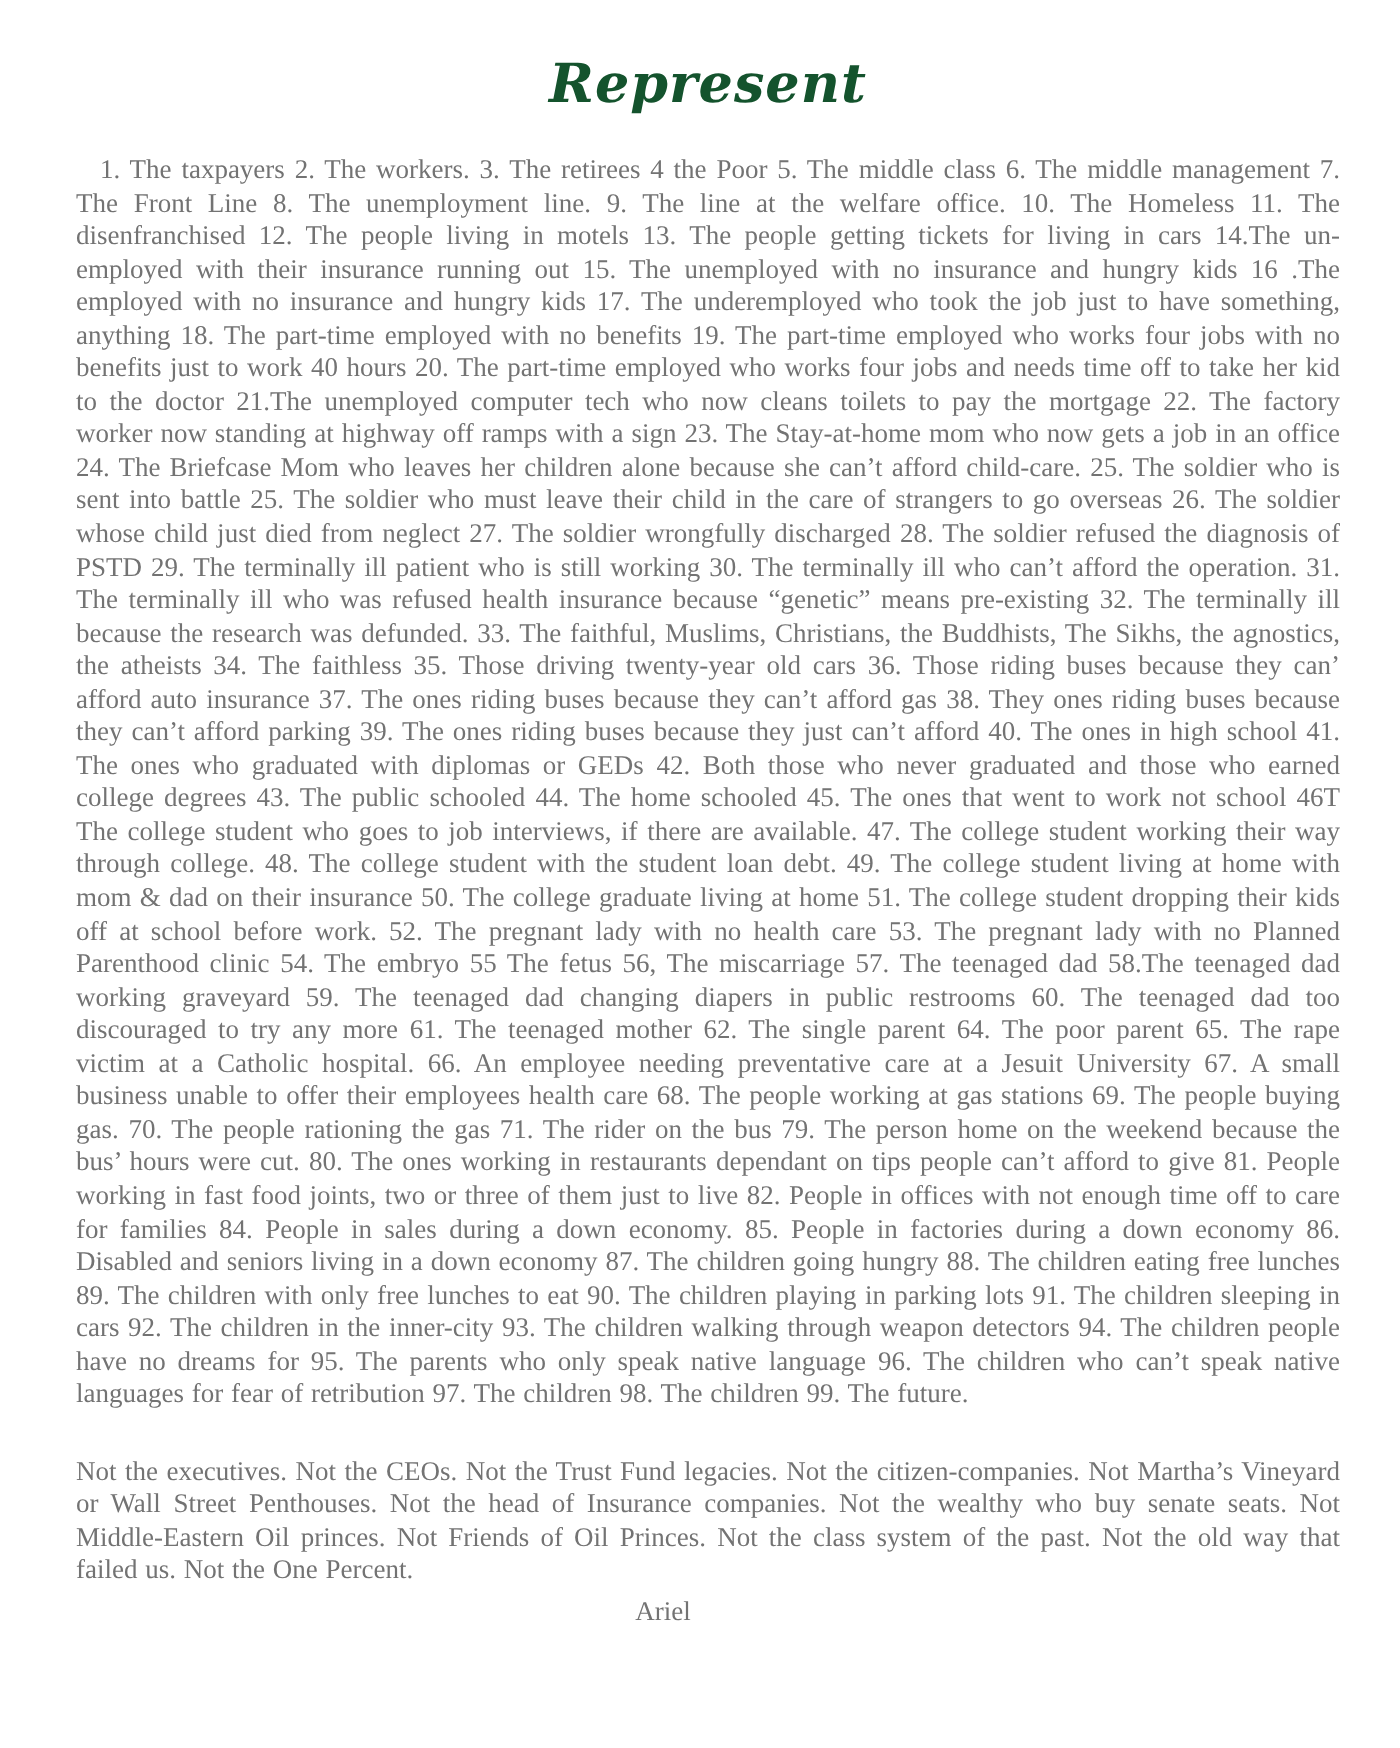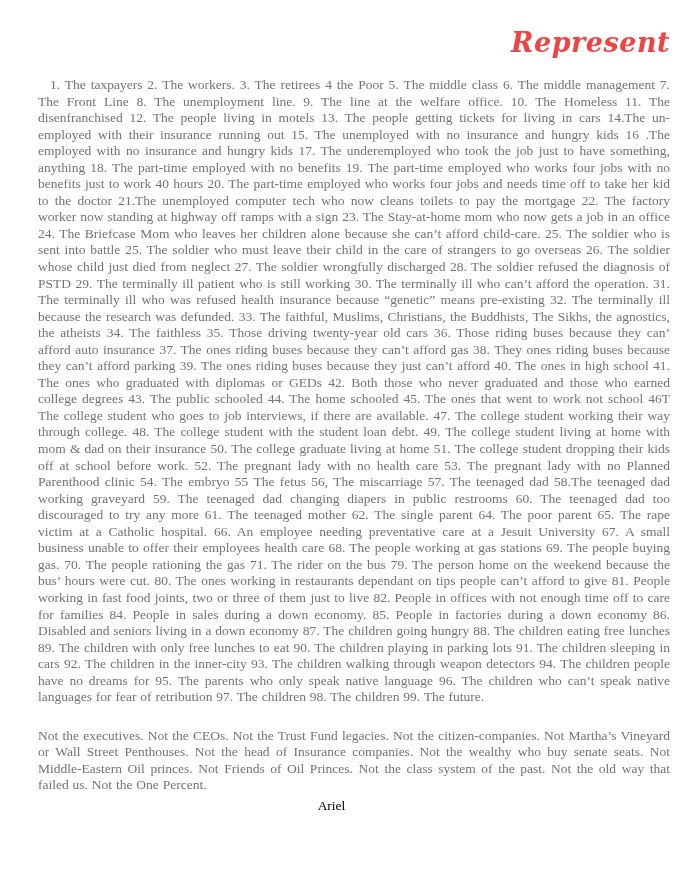--- a/index.html
+++ b/index.html
@@ -15,48 +15,48 @@
   }
   .page {
     box-sizing: border-box;
     width: 700px;
     height: 874px;
     background: #ffffff;
     padding: 27px 30px 0 38px;
   }
   .doc-title {
     margin: 0 0 19px 0;
-    text-align: right;
+    text-align: center;
     font-family: "DejaVu Serif", serif;
     font-style: italic;
     font-weight: 600;
     font-size: 27px;
     letter-spacing: 0.5px;
-    color: #ef4444;
+    color: #14532d;
   }
   .body-para {
     margin: 0;
     font-size: 13.5px;
     line-height: 16.55px;
     text-align: justify;
     color: #737373;
     word-spacing: 0.5px;
   }
   .body-para.first {
     text-indent: 12px;
   }
   .body-para.second {
     margin-top: 22px;
   }
   .signature {
     margin: 4px 45px 0 0;
     text-align: center;
     font-size: 13.5px;
     line-height: 16.55px;
-    color: #000000;
+    color: #737373;
   }
 </style>
 </head>
 <body>
 
 <div class="page">
   <h1 class="doc-title">Represent</h1>
 
   <p class="body-para first">1. The taxpayers 2. The workers. 3. The retirees 4 the Poor 5. The middle class 6. The middle management 7. The Front Line 8. The unemployment line. 9. The line at the welfare office. 10. The Homeless 11. The disenfranchised 12. The people living in motels 13. The people getting tickets for living in cars 14.The un-employed with their insurance running out 15. The unemployed with no insurance and hungry kids 16 .The employed with no insurance and hungry kids 17. The underemployed who took the job just to have something, anything 18. The part-time employed with no benefits 19. The part-time employed who works four jobs with no benefits just to work 40 hours 20. The part-time employed who works four jobs and needs time off to take her kid to the doctor 21.The unemployed computer tech who now cleans toilets to pay the mortgage 22. The factory worker now standing at highway off ramps with a sign 23. The Stay-at-home mom who now gets a job in an office 24. The Briefcase Mom who leaves her children alone because she can’t afford child-care. 25. The soldier who is sent into battle 25. The soldier who must leave their child in the care of strangers to go overseas 26. The soldier whose child just died from neglect 27. The soldier wrongfully discharged 28. The soldier refused the diagnosis of PSTD 29. The terminally ill patient who is still working 30. The terminally ill who can’t afford the operation. 31. The terminally ill who was refused health insurance because “genetic” means pre-existing 32. The terminally ill because the research was defunded. 33. The faithful, Muslims, Christians, the Buddhists, The Sikhs, the agnostics, the atheists 34. The faithless 35. Those driving twenty-year old cars 36. Those riding buses because they can’ afford auto insurance 37. The ones riding buses because they can’t afford gas 38. They ones riding buses because they can’t afford parking 39. The ones riding buses because they just can’t afford 40. The ones in high school 41. The ones who graduated with diplomas or GEDs 42. Both those who never graduated and those who earned college degrees 43. The public schooled 44. The home schooled 45. The ones that went to work not school 46T The college student who goes to job interviews, if there are available. 47. The college student working their way through college. 48. The college student with the student loan debt. 49. The college student living at home with mom &amp; dad on their insurance 50. The college graduate living at home 51. The college student dropping their kids off at school before work. 52. The pregnant lady with no health care 53. The pregnant lady with no Planned Parenthood clinic 54. The embryo 55 The fetus 56, The miscarriage 57. The teenaged dad 58.The teenaged dad working graveyard 59. The teenaged dad changing diapers in public restrooms 60. The teenaged dad too discouraged to try any more 61. The teenaged mother 62. The single parent 64. The poor parent 65. The rape victim at a Catholic hospital. 66. An employee needing preventative care at a Jesuit University 67. A small business unable to offer their employees health care 68. The people working at gas stations 69. The people buying gas. 70. The people rationing the gas 71. The rider on the bus 79. The person home on the weekend because the bus’ hours were cut. 80. The ones working in restaurants dependant on tips people can’t afford to give 81. People working in fast food joints, two or three of them just to live 82. People in offices with not enough time off to care for families 84. People in sales during a down economy. 85. People in factories during a down economy 86. Disabled and seniors living in a down economy 87. The children going hungry 88. The children eating free lunches 89. The children with only free lunches to eat 90. The children playing in parking lots 91. The children sleeping in cars 92. The children in the inner-city 93. The children walking through weapon detectors 94. The children people have no dreams for 95. The parents who only speak native language 96. The children who can’t speak native languages for fear of retribution 97. The children 98. The children 99. The future.</p>
 

